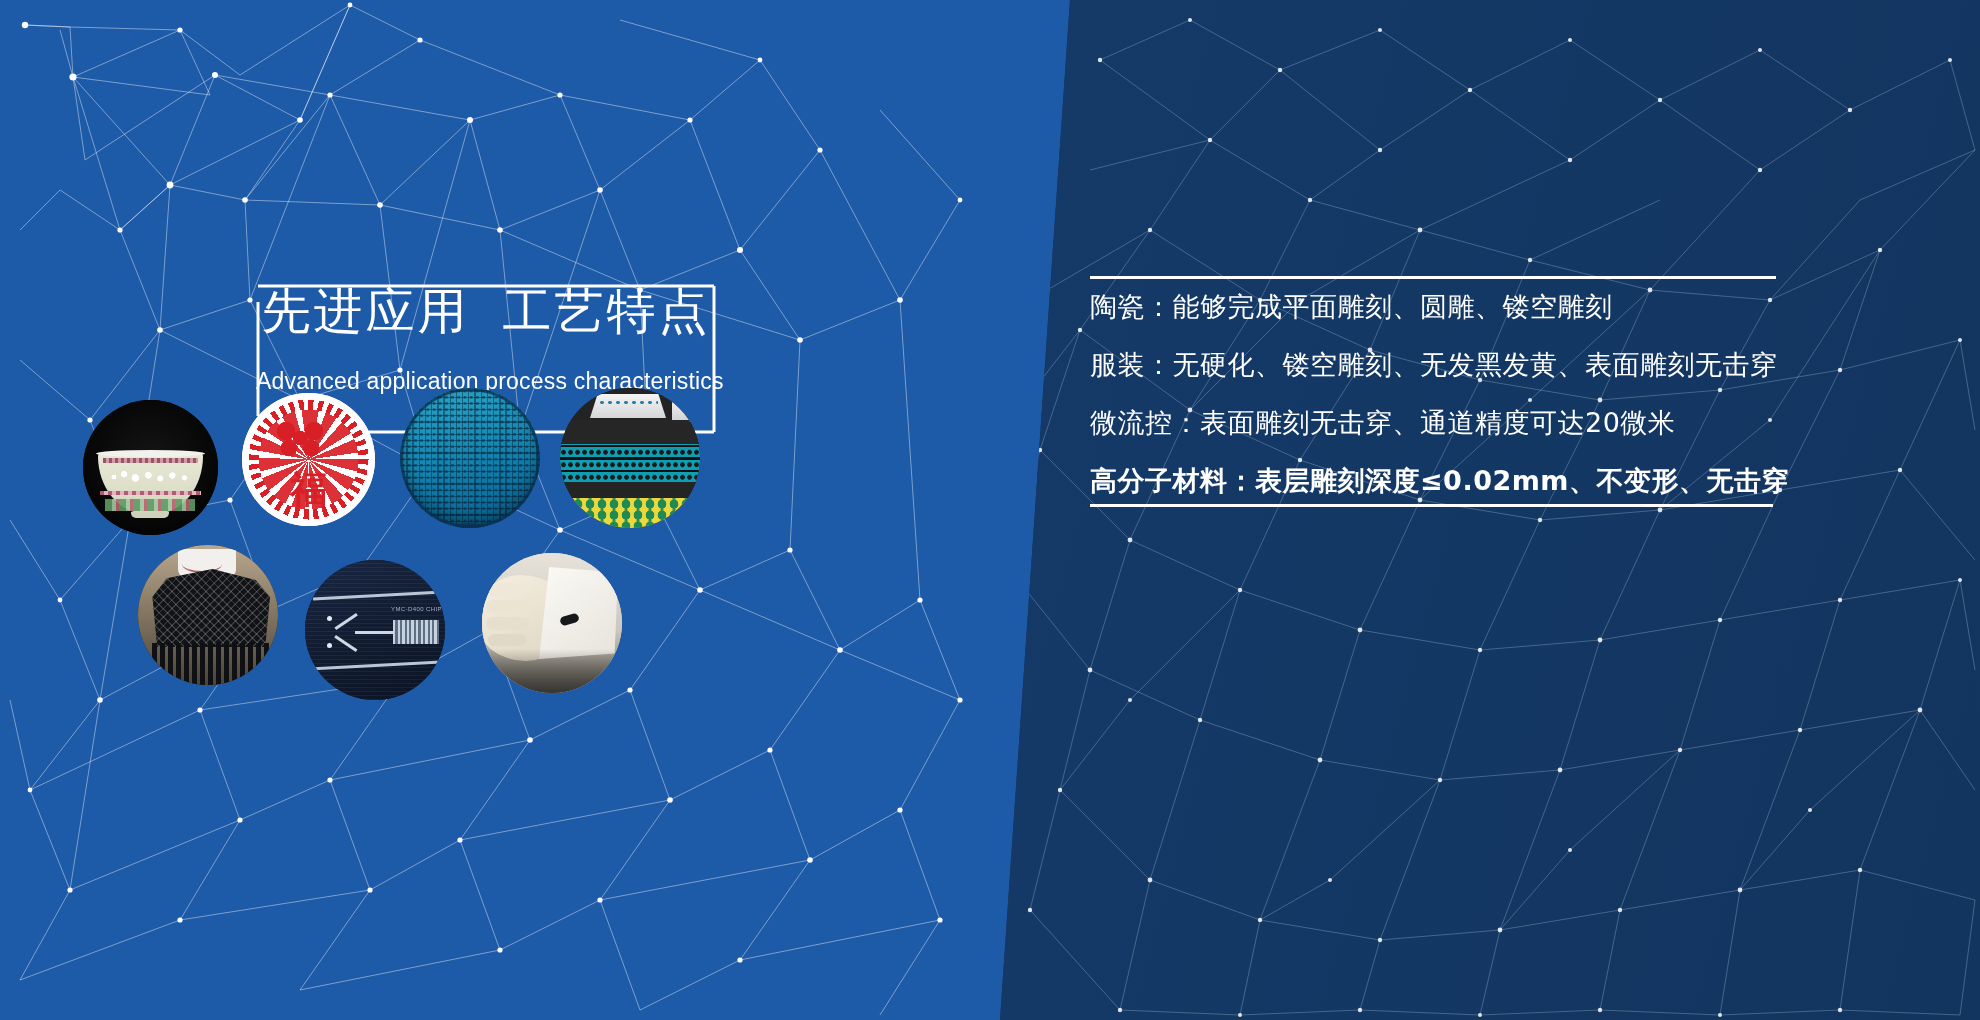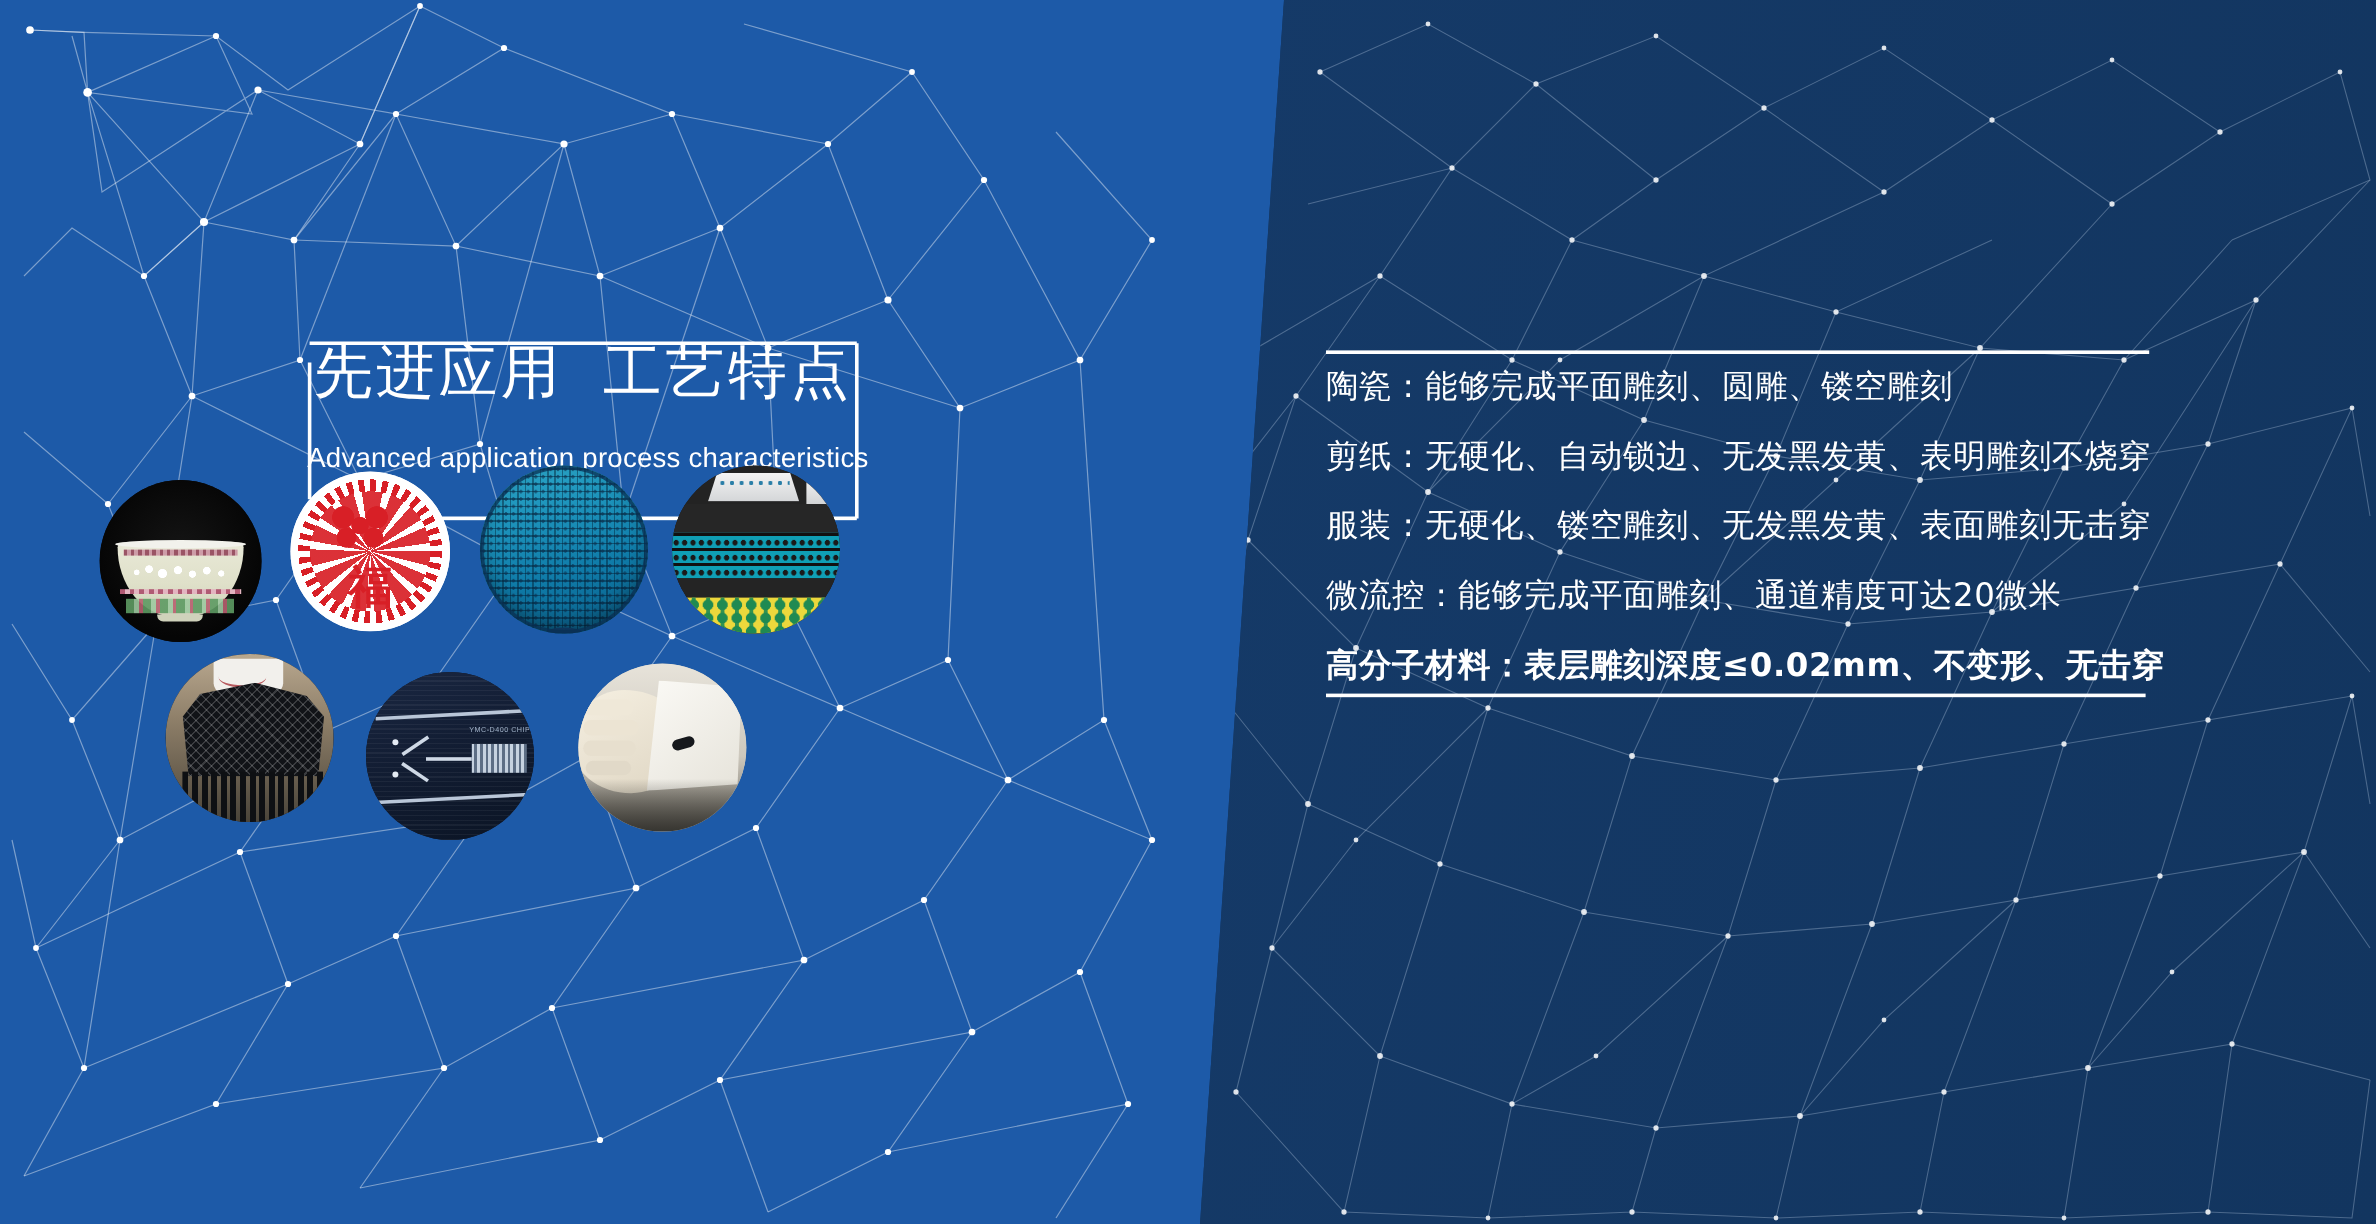--- a/index.html
+++ b/index.html
@@ -318,23 +318,22 @@
     background:#16181c; border-radius:5px; transform:rotate(-16deg);
   }
   .t7 .h-shadow {
     position:absolute; left:0; bottom:0; width:140px; height:44px;
     background:linear-gradient(180deg,rgba(60,58,52,.0),rgba(45,44,40,.85));
   }
 
   
   #spec-panel {
     position:absolute;
-    left:1090px; top:292px;
+    left:1090px; top:276px;
     width:700px;
-    margin-left:15px;
   }
   .rule {
     height:3px; background:#ffffff;
   }
   #rule-top { width:686px; }
   #rule-bottom { width:683px; }
   #spec-list {
     margin:14px 0 10px 0;
     list-style:none;
   }
@@ -747,21 +746,20 @@
       <div class="h-cap"></div>
       <div class="h-shadow"></div>
     </div>
 
   </div>
 
   <div id="spec-panel">
     <div class="rule" id="rule-top"></div>
     <ul id="spec-list">
       <li>陶瓷：能够完成平面雕刻、圆雕、镂空雕刻</li>
-      <li>剪纸：无硬化、自动锁边、无发黑发黄、表明雕刻不烧穿</li>
       <li>服装：无硬化、镂空雕刻、无发黑发黄、表面雕刻无击穿</li>
-      <li>微流控：能够完成平面雕刻、通道精度可达20微米</li>
+      <li>微流控：表面雕刻无击穿、通道精度可达20微米</li>
       <li>高分子材料：表层雕刻深度≤0.02mm、不变形、无击穿</li>
     </ul>
     <div class="rule" id="rule-bottom"></div>
   </div>
 
 </div>
 
 </body></html>

